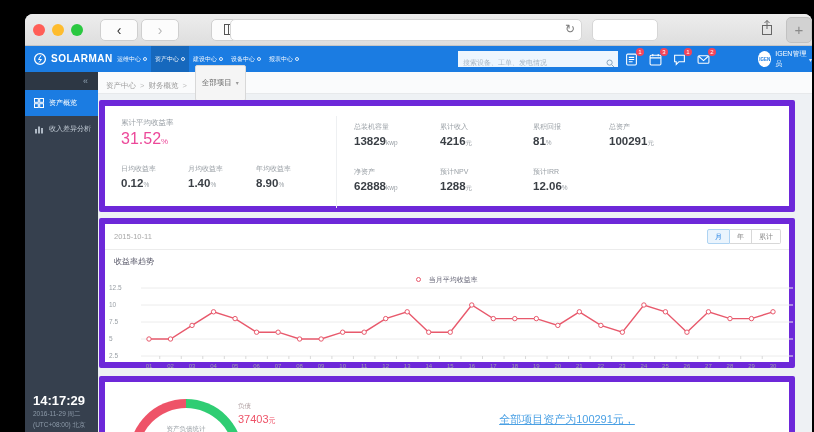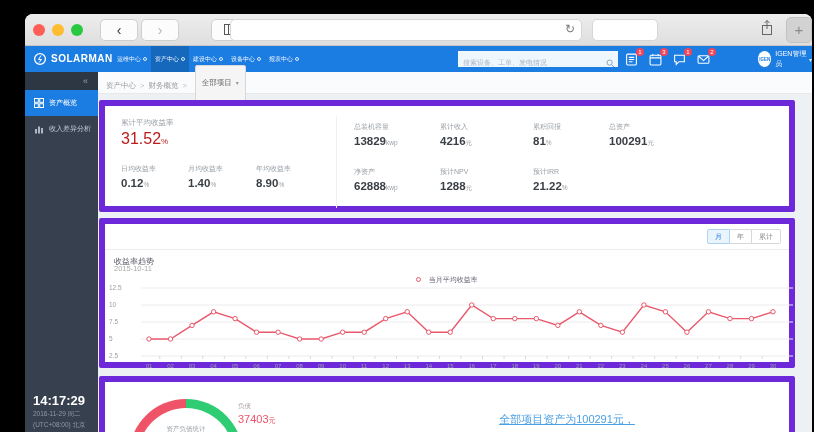--- a/index.html
+++ b/index.html
@@ -78,32 +78,32 @@
   .proj-caret{font-size:6px;color:#999;margin-left:4px;}
 
   
   .card{position:absolute;background:#fff;border:6px solid #6d28d9;border-radius:2px;}
   .card.stats{left:74px;top:86px;width:696px;height:112px;}
   .card.chartcard{left:74px;top:204px;width:696px;height:150px;}
   .card.balance{left:74px;top:362px;width:696px;height:80px;}
 
   
   .main-label{position:absolute;left:16px;top:12px;font-size:7.5px;color:#9aa0a6;}
-  .main-value{position:absolute;left:16px;top:24px;font-size:16px;color:#b91c1c;}
+  .main-value{position:absolute;left:16px;top:24px;font-size:16px;color:#ec4899;}
   .main-unit{font-size:8px;}
   .sub-cell{position:absolute;}
   .sub-label{font-size:7px;color:#9aa0a6;}
   .sub-value{font-size:11.5px;font-weight:bold;color:#3a3f45;margin-top:3px;}
   .sub-unit{font-size:6.5px;font-weight:normal;color:#9aa0a6;}
   .vdiv{position:absolute;left:231px;top:10px;width:1px;height:92px;background:#eef0f2;}
   .stat-cell{position:absolute;}
 
   
   .chart-head{position:absolute;left:0;top:0;width:100%;height:26px;border-bottom:1px solid #ececec;}
-  .chart-date{position:absolute;left:9px;top:8px;font-size:7.5px;color:#a8a8a8;margin-top:32px;}
+  .chart-date{position:absolute;left:9px;top:8px;font-size:7.5px;color:#a8a8a8;}
   .range-group{position:absolute;right:8px;top:5px;display:flex;}
   .range-btn{height:15px;border:1px solid #d8d8d8;border-left:none;background:#fff;color:#888;
              font-size:7px;line-height:13px;padding:0 7px;cursor:pointer;}
   .range-btn:first-child{border-left:1px solid #d8d8d8;border-radius:2px 0 0 2px;}
   .range-btn:last-child{border-radius:0 2px 2px 0;}
   .range-btn.active{background:#eaf4fd;border-color:#aed3f2;color:#1b7ce2;}
   .chart-title{position:absolute;left:9px;top:32px;font-size:8px;color:#556;font-family:Liberation Mono, monospace;}
   .legend{position:absolute;left:0;top:46px;width:100%;text-align:center;}
   .legend-dot{display:inline-block;width:5px;height:5px;border:1px solid #e8596c;border-radius:50%;
               vertical-align:middle;margin-right:3px;}
@@ -300,21 +300,21 @@
         <div class="stat-cell sub-cell" style="left: 249px; top: 61px;">
           <div class="sub-label">净资产</div>
           <div class="sub-value"><span>62888</span><span class="sub-unit">kwp</span></div>
         </div>
         <div class="stat-cell sub-cell" style="left: 335px; top: 61px;">
           <div class="sub-label">预计NPV</div>
           <div class="sub-value"><span>1288</span><span class="sub-unit">元</span></div>
         </div>
         <div class="stat-cell sub-cell" style="left: 428px; top: 61px;">
           <div class="sub-label">预计IRR</div>
-          <div class="sub-value"><span>21.22</span><span class="sub-unit">%</span></div>
+          <div class="sub-value"><span>12.06</span><span class="sub-unit">%</span></div>
         </div>
       </div>
   </div>
 
   <div class="card chartcard">
     <div class="chart-head">
       <span class="chart-date">2015-10-11</span>
       <span class="range-group" id="range-group">
           <span class="range-btn active">月</span>
           <span class="range-btn">年</span>

